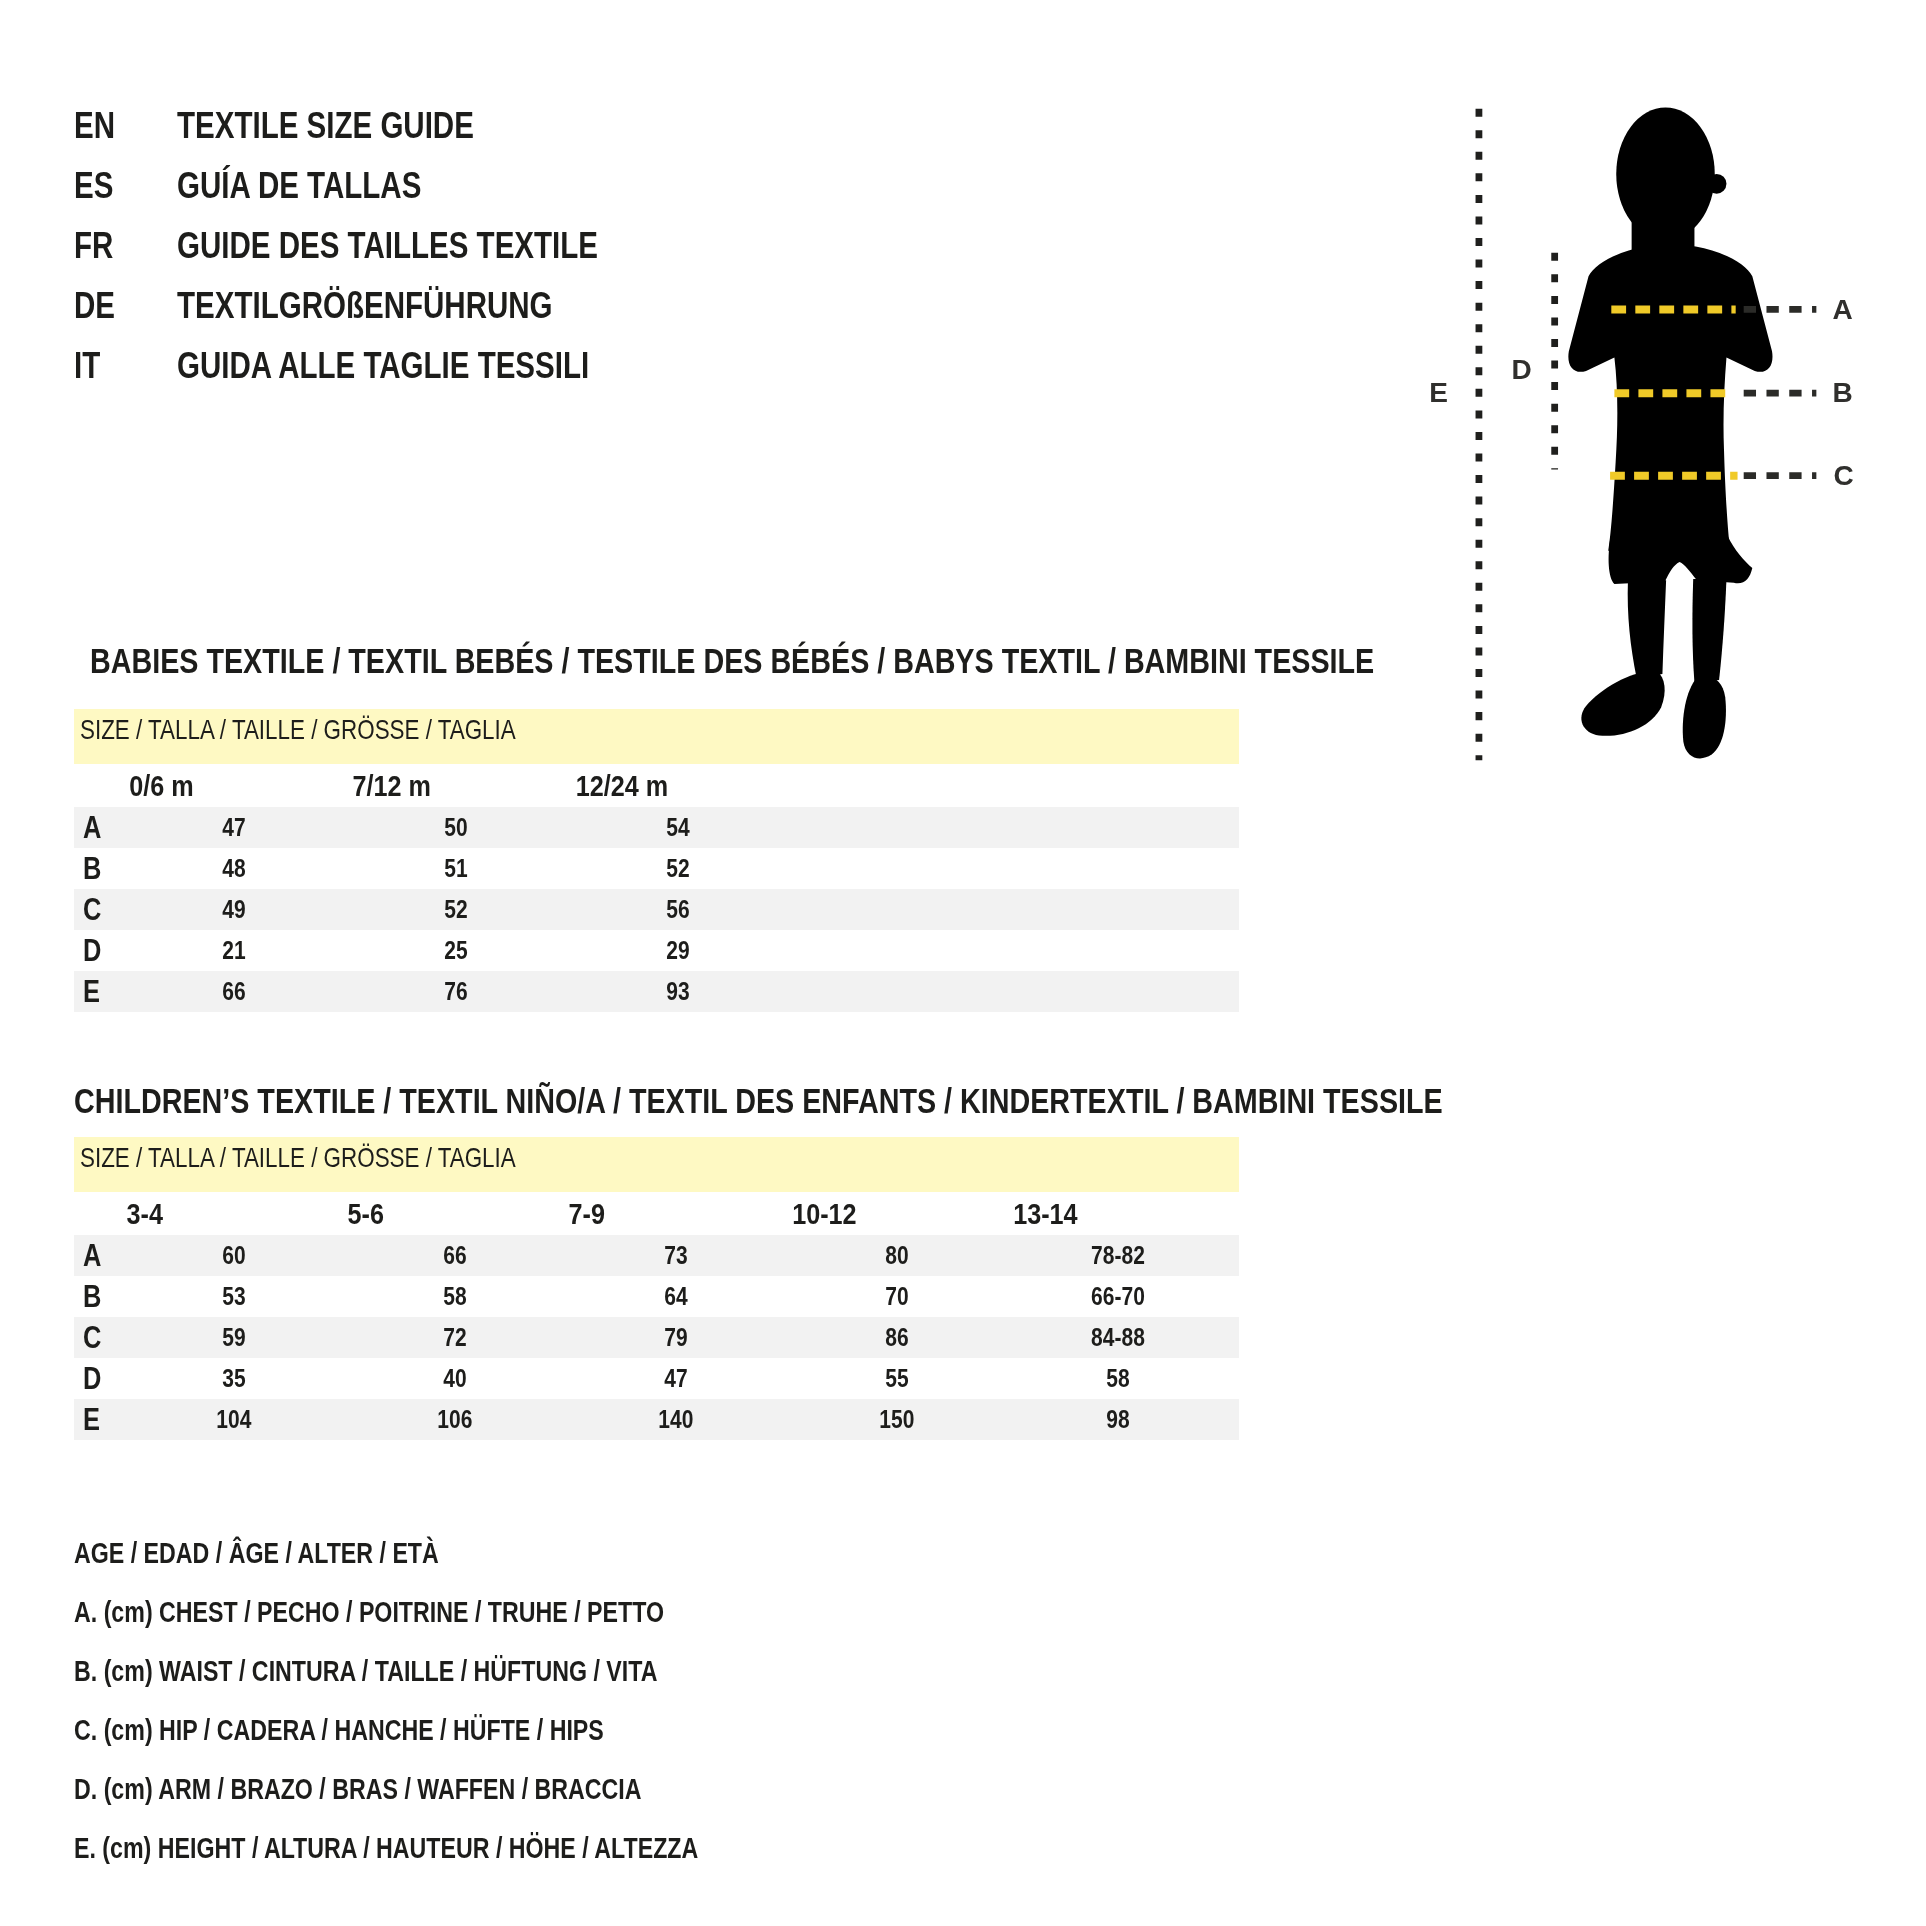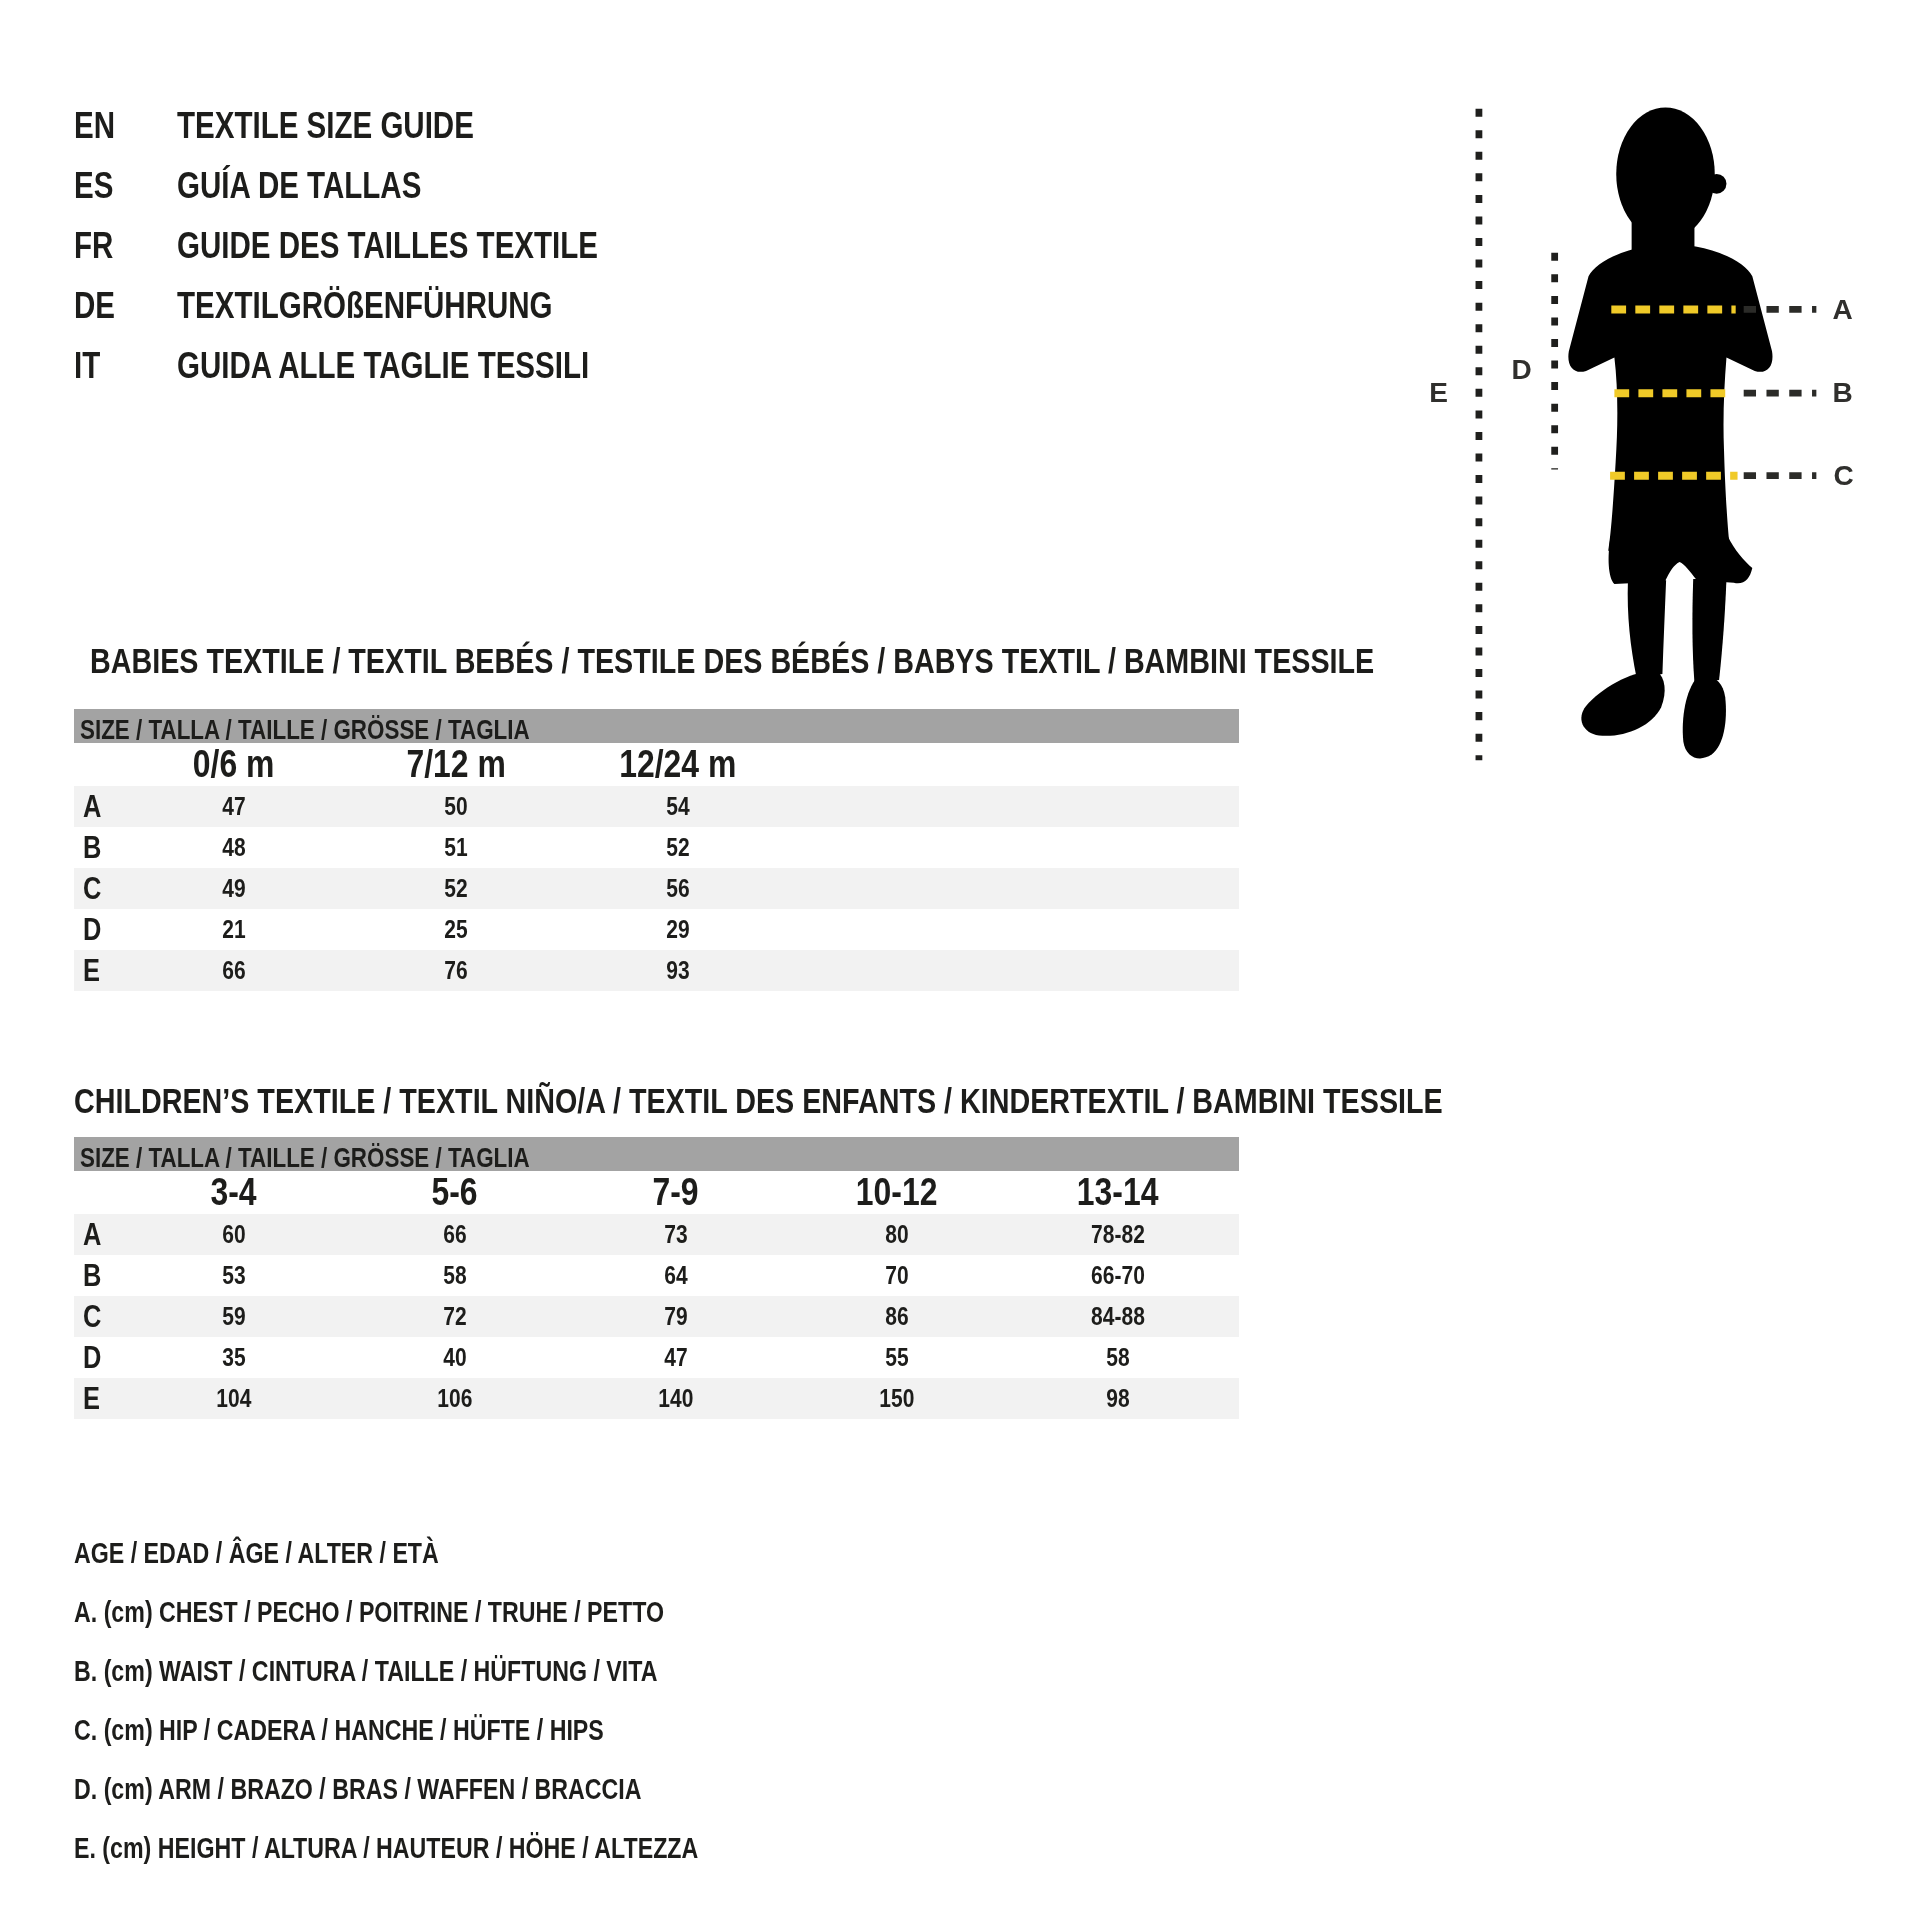--- a/index.html
+++ b/index.html
@@ -17,32 +17,32 @@
 
   
   .section-title{position:absolute;left:74px;height:37px;line-height:37px;font-size:35px;font-weight:bold;}
   .title-babies{top:642px;margin-left:16px;}
   .title-children{top:1082px;}
 
   
   .size-table{position:absolute;left:74px;width:1165px;}
   .tbl-babies{top:709px;}
   .tbl-children{top:1137px;}
-  .size-bar{height:34px;line-height:41px;background:#a3a3a3;padding-left:6.2px;font-size:28px;font-weight:bold;}
+  .size-bar{height:55px;line-height:41px;background:#fef9c3;padding-left:6.2px;font-size:28px;font-weight:normal;}
   .size-bar .cond{transform:scaleX(.8);}
   .grid{display:grid;}
   .cols-b{grid-template-columns:49px 222px 222px 222px auto;}
   .cols-c{grid-template-columns:49px 221px 221px 221px 221px 221px;}
   .colhead-b{height:43px;line-height:43px;}
   .colhead-c{height:43px;line-height:43px;}
   .drow{height:41px;line-height:41px;}
   .stripe{background:#f2f2f2;}
   .lc{text-align:left;padding-left:8.6px;font-size:31px;font-weight:bold;}
   .vc{text-align:center;font-size:25px;font-weight:bold;}
-  .ch{text-align:center;font-size:38px;font-weight:bold;}
+  .ch{font-size:30px;font-weight:bold;}
 
   
   .legend{position:absolute;left:74px;top:1524px;}
   .legend-line{height:59px;line-height:59px;font-size:29px;font-weight:bold;}
   .legend-line .cond{transform:scaleX(.8);}
 
   
   .fig-svg{position:absolute;left:1405px;top:105px;width:521px;height:665px;}
   .fig-label{position:absolute;width:49px;height:49px;line-height:49px;text-align:center;
     font-size:28px;font-weight:bold;color:#302f2d;}

